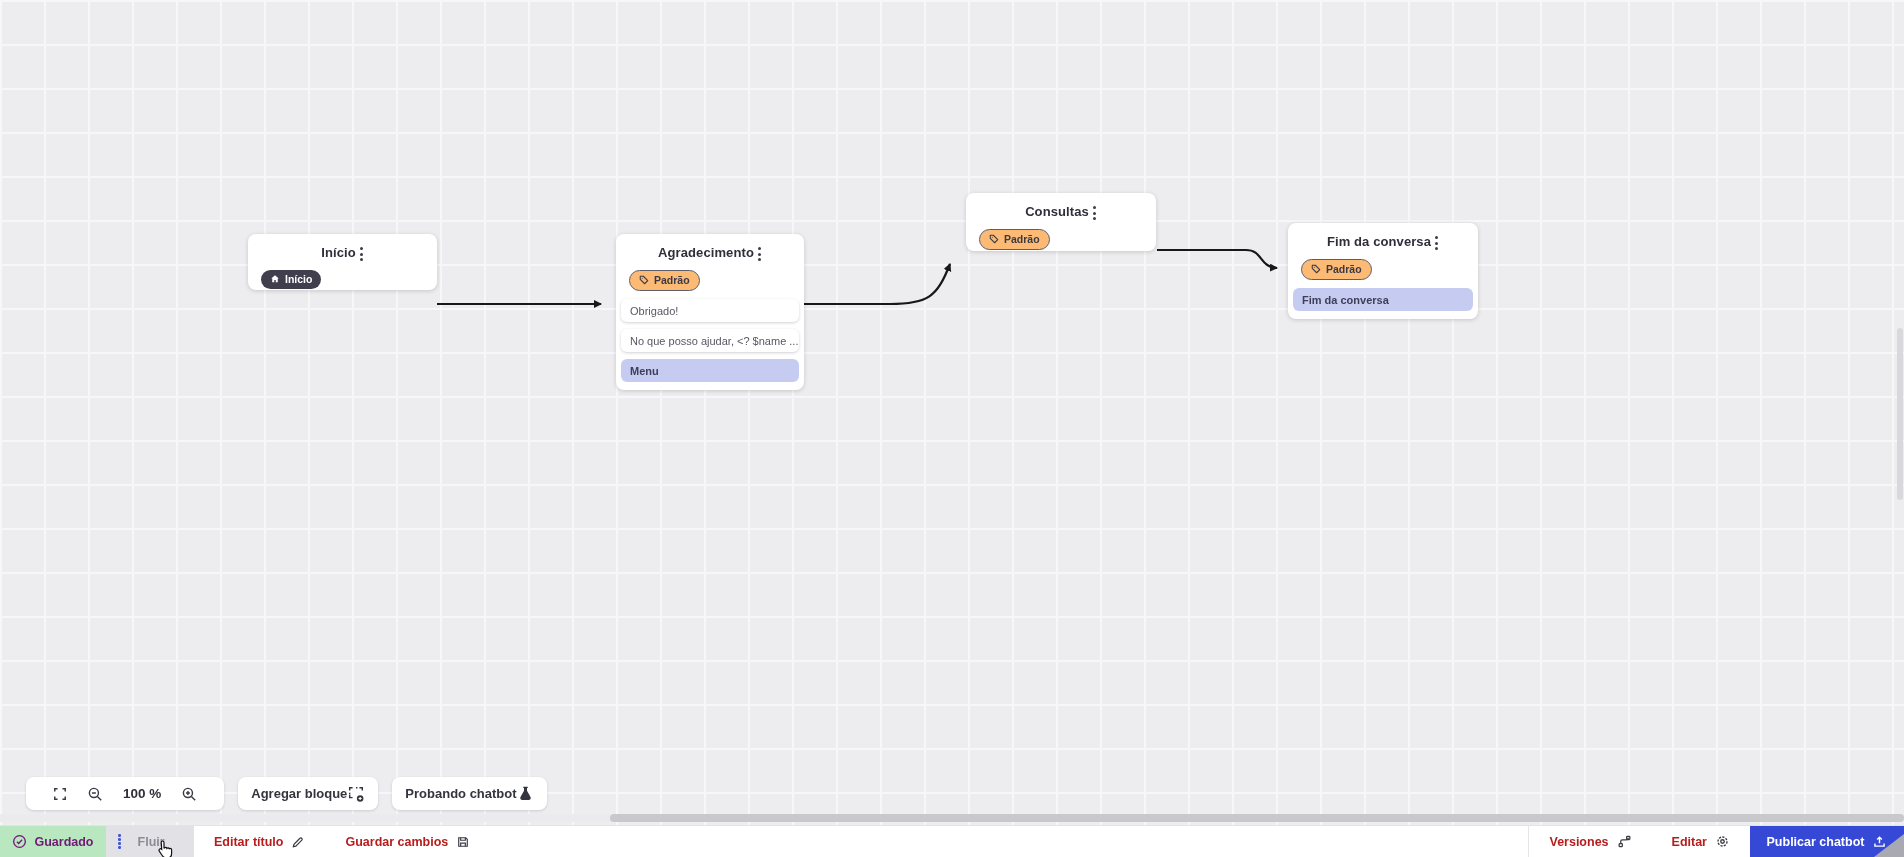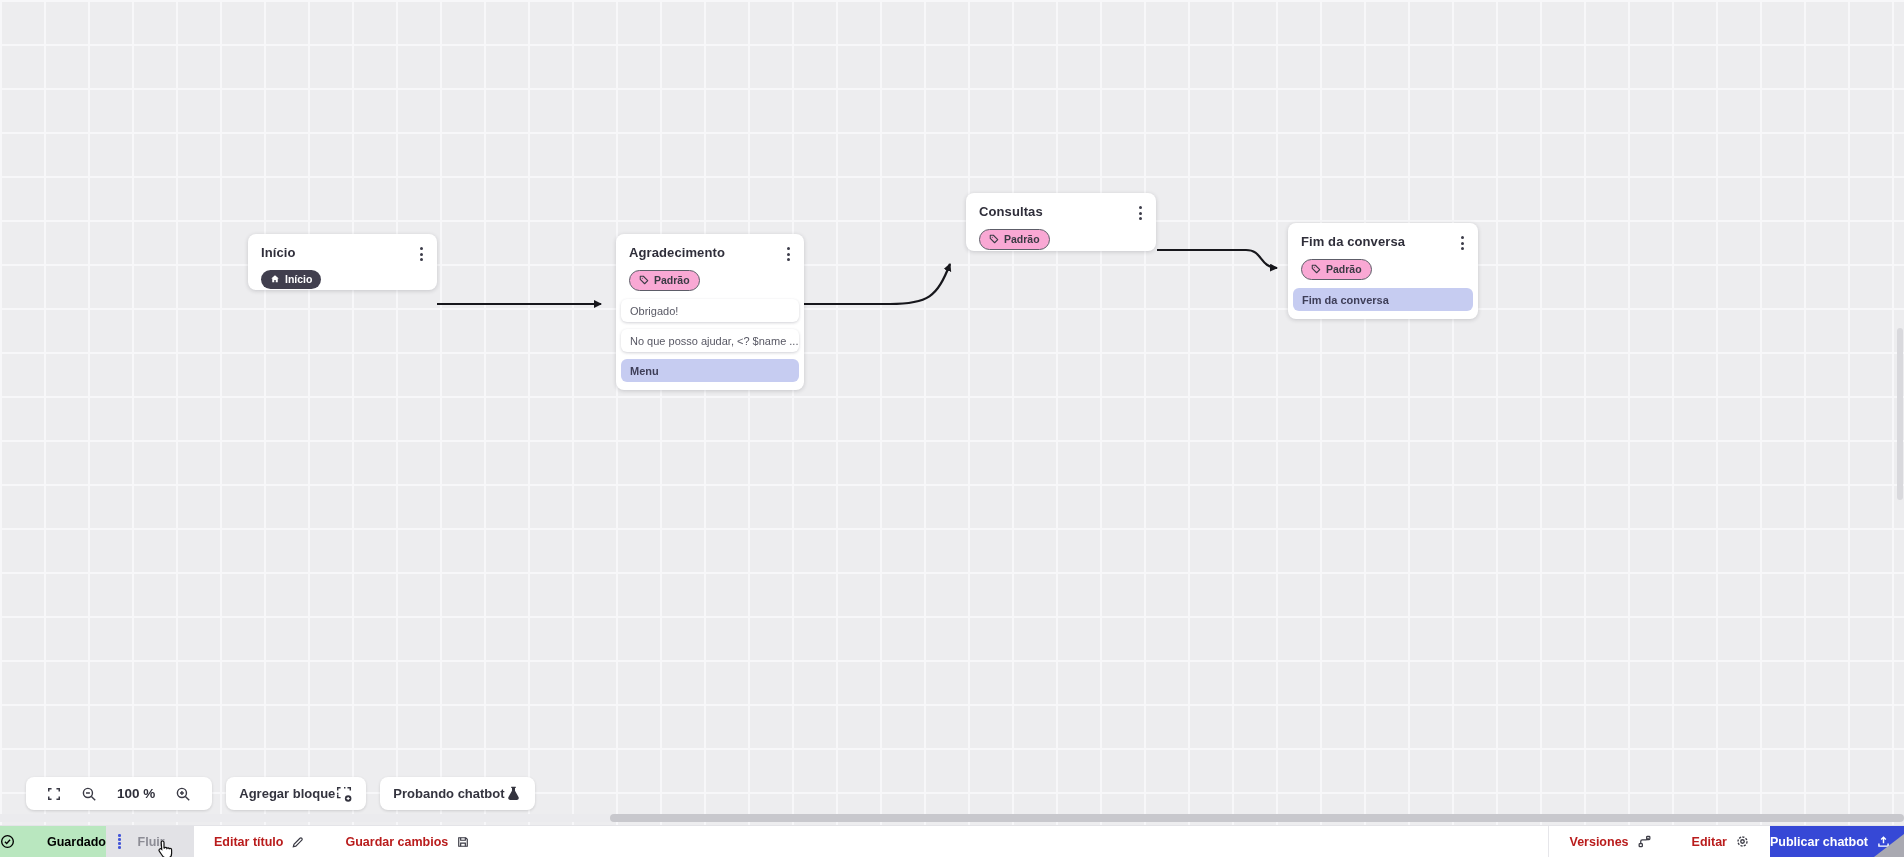--- a/index.html
+++ b/index.html
@@ -12,64 +12,64 @@
       linear-gradient(to right,#f7f7f9 2px,transparent 2px),
       linear-gradient(to bottom,#f7f7f9 2px,transparent 2px);
     background-size:44px 44px; }
 
   
   .wires { position:absolute; inset:0; z-index:1; }
 
   
   .node { position:absolute; z-index:2; background:#fff; border-radius:8px;
     box-shadow:0 1px 4px rgba(25,25,40,.18); padding:11px 0 1px; }
-  .node-head { display:flex; justify-content:space-between; align-items:flex-start; padding:0 10px 0 13px; }
+  .node-head { display:flex; justify-content:center; align-items:flex-start; padding:0 10px 0 13px; }
   .node-title { font-size:13px; font-weight:700; color:#2f2e3a; letter-spacing:.1px; }
   .kebab { display:flex; flex-direction:column; gap:2.5px; padding:2px 4px; cursor:pointer; }
   .kebab i { width:3px; height:3px; border-radius:50%; background:#3c3c49; }
   .badge-row { padding:7px 13px 0; }
   .badge { display:inline-flex; align-items:center; gap:5px; font-size:10.5px; font-weight:700; line-height:1;
     border-radius:20px; padding:4px 9px; }
   .badge.start { background:#413f4e; color:#fff; }
-  .badge.default { background:#f9a8d4; color:#3a3a44; border:1.3px solid #5d5d68; }
+  .badge.default { background:#fdba74; color:#3a3a44; border:1.3px solid #5d5d68; }
   .badge svg { display:block; }
   .items { margin-top:8px; }
   .item { margin:0 5px 7px; background:#fff; border-radius:6px; padding:6px 9px 5px;
     font-size:11px; color:#585864; white-space:nowrap; overflow:hidden;
     box-shadow:0 1px 3px rgba(30,30,55,.20); }
   .item.hl { background:#c6ccf1; color:#3e3e58; font-weight:700; box-shadow:none; }
 
   
   .canvas-tools { position:absolute; left:26px; top:777px; display:flex; gap:14px; z-index:4; }
   .tool-card { background:#fff; border-radius:8px; height:33px; display:flex; align-items:center;
     box-shadow:0 1px 3px rgba(0,0,0,.14); color:#34343f; }
-  .zoom-pill { padding:0 21px; gap:20px; }
+  .zoom-pill { padding:0 27px; gap:20px; }
   .zoom-pill .icon-btn { display:flex; align-items:center; cursor:pointer; color:#3a3a45; }
   .zoom-level { font-size:13.5px; font-weight:700; color:#2f2f3a; }
   .tool-btn { padding:0 13px; font-size:13px; font-weight:700; cursor:pointer; }
 
   
   .hscroll-track { position:absolute; left:0; top:814px; width:1904px; height:8px; background:#ebebee; z-index:3; }
   .hscroll-thumb { position:absolute; left:610px; top:0; width:1294px; height:8px; background:#c8c8cd; border-radius:4px; }
   .vscroll-thumb { position:absolute; right:1px; top:328px; width:6px; height:172px; background:#d9d9dd; border-radius:3px; z-index:3; }
 
   
   .statusbar { position:absolute; left:0; bottom:0; width:1904px; height:32px; background:#fff;
     border-top:1px solid #e4e4e8; display:flex; align-items:stretch; z-index:5; font-size:12.5px; }
   .sb-sec { display:flex; align-items:center; }
-  .sb-saved { width:106px; justify-content:space-between; gap:7px; background:#b9e7bf; color:#000000; font-weight:700; }
+  .sb-saved { width:106px; justify-content:center; gap:7px; background:#b9e7bf; color:#701a75; font-weight:700; }
   .sb-flow { width:88px; background:#e2e2e6; justify-content:flex-start; padding-left:12px; gap:17px; cursor:pointer; }
   .sb-flow .label { color:#8c8c95; font-weight:700; }
   .drag-dots { display:flex; flex-direction:column; gap:1.5px; }
   .drag-dots i { width:2.6px; height:2.6px; border-radius:50%; background:#4355d8; }
   .sb-btn { gap:8px; padding:0 20px; color:#b91c1c; font-weight:700; cursor:pointer; }
   .sb-btn svg { color:#3a3a44; }
   .sb-spacer { flex:1; }
   .sb-divider { width:1px; background:#e6e6ea; margin:0; }
-  .sb-publish { width:134px; justify-content:flex-start; gap:8px; background:#3648d6; color:#fff; font-weight:700; cursor:pointer; }
+  .sb-publish { width:154px; justify-content:center; gap:8px; background:#3648d6; color:#fff; font-weight:700; cursor:pointer; }
 
   .corner-fold { position:absolute; right:0; bottom:0; width:0; height:0;
     border-left:30px solid transparent; border-bottom:23px solid #a9a9b1; z-index:6; }
 
   .mouse-cursor { position:absolute; left:157px; top:840px; z-index:7; }
 </style>
 </head>
 <body>
 
 <div class="stage">

